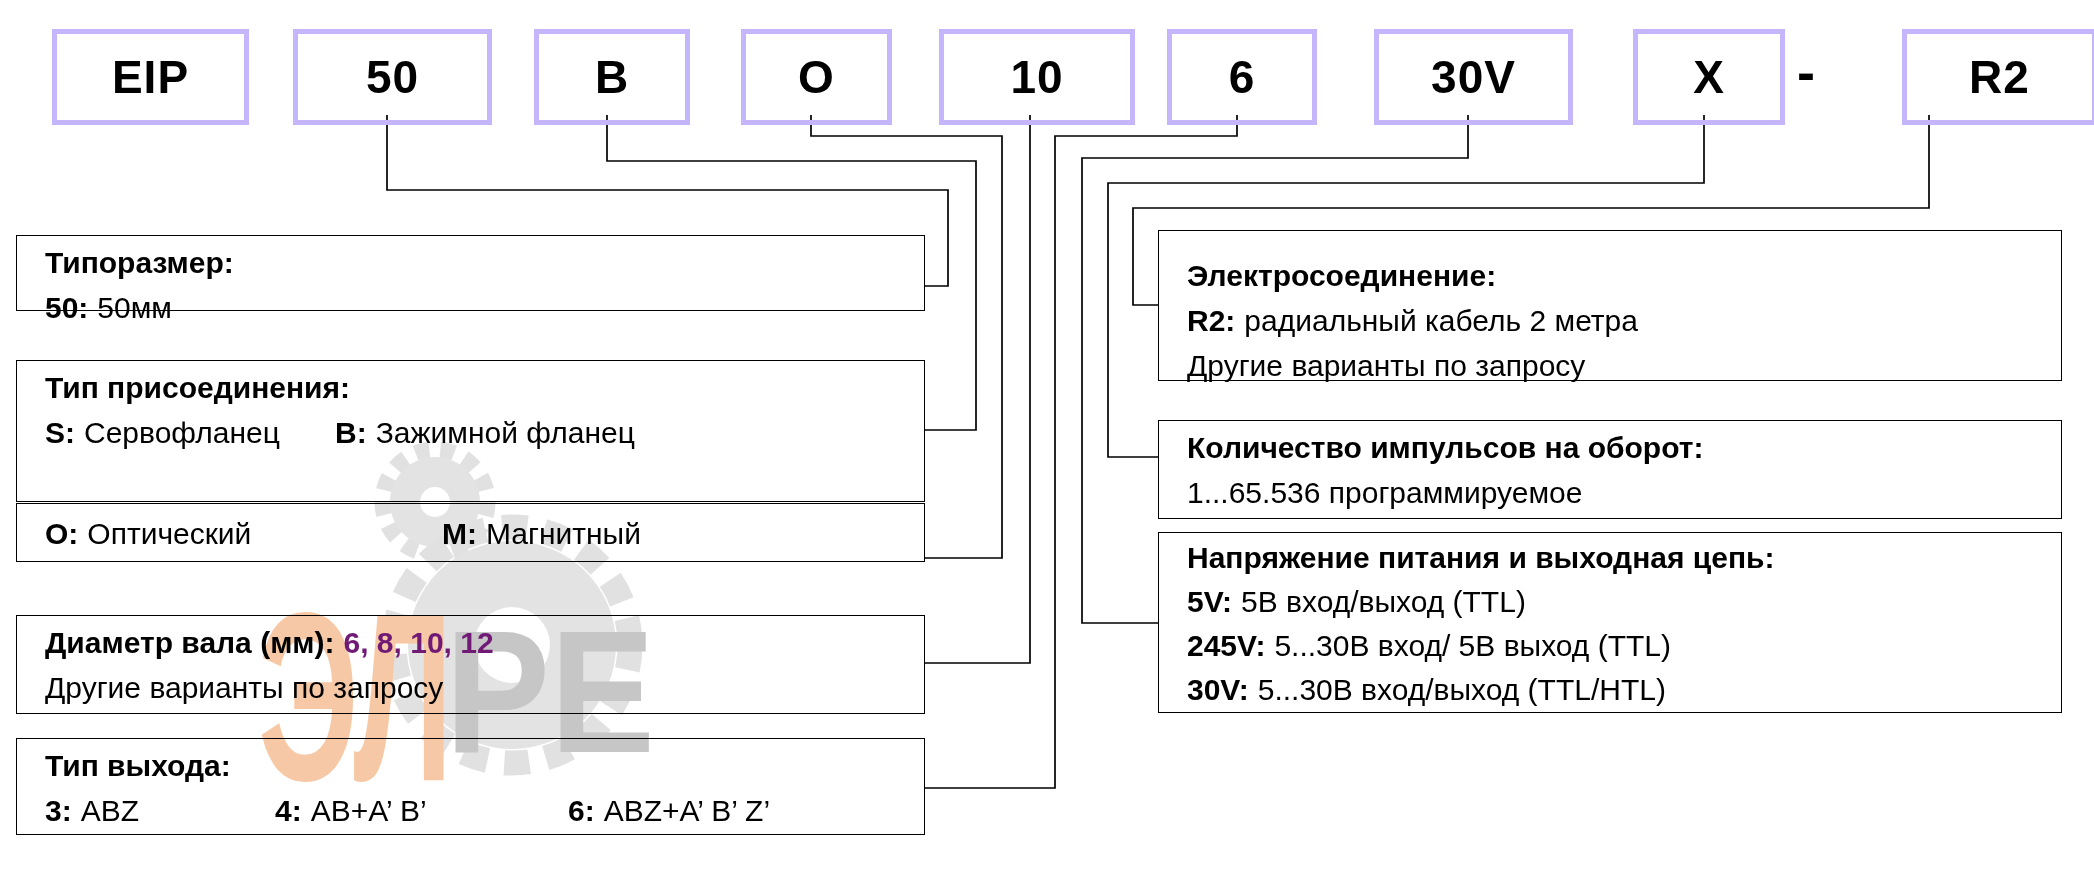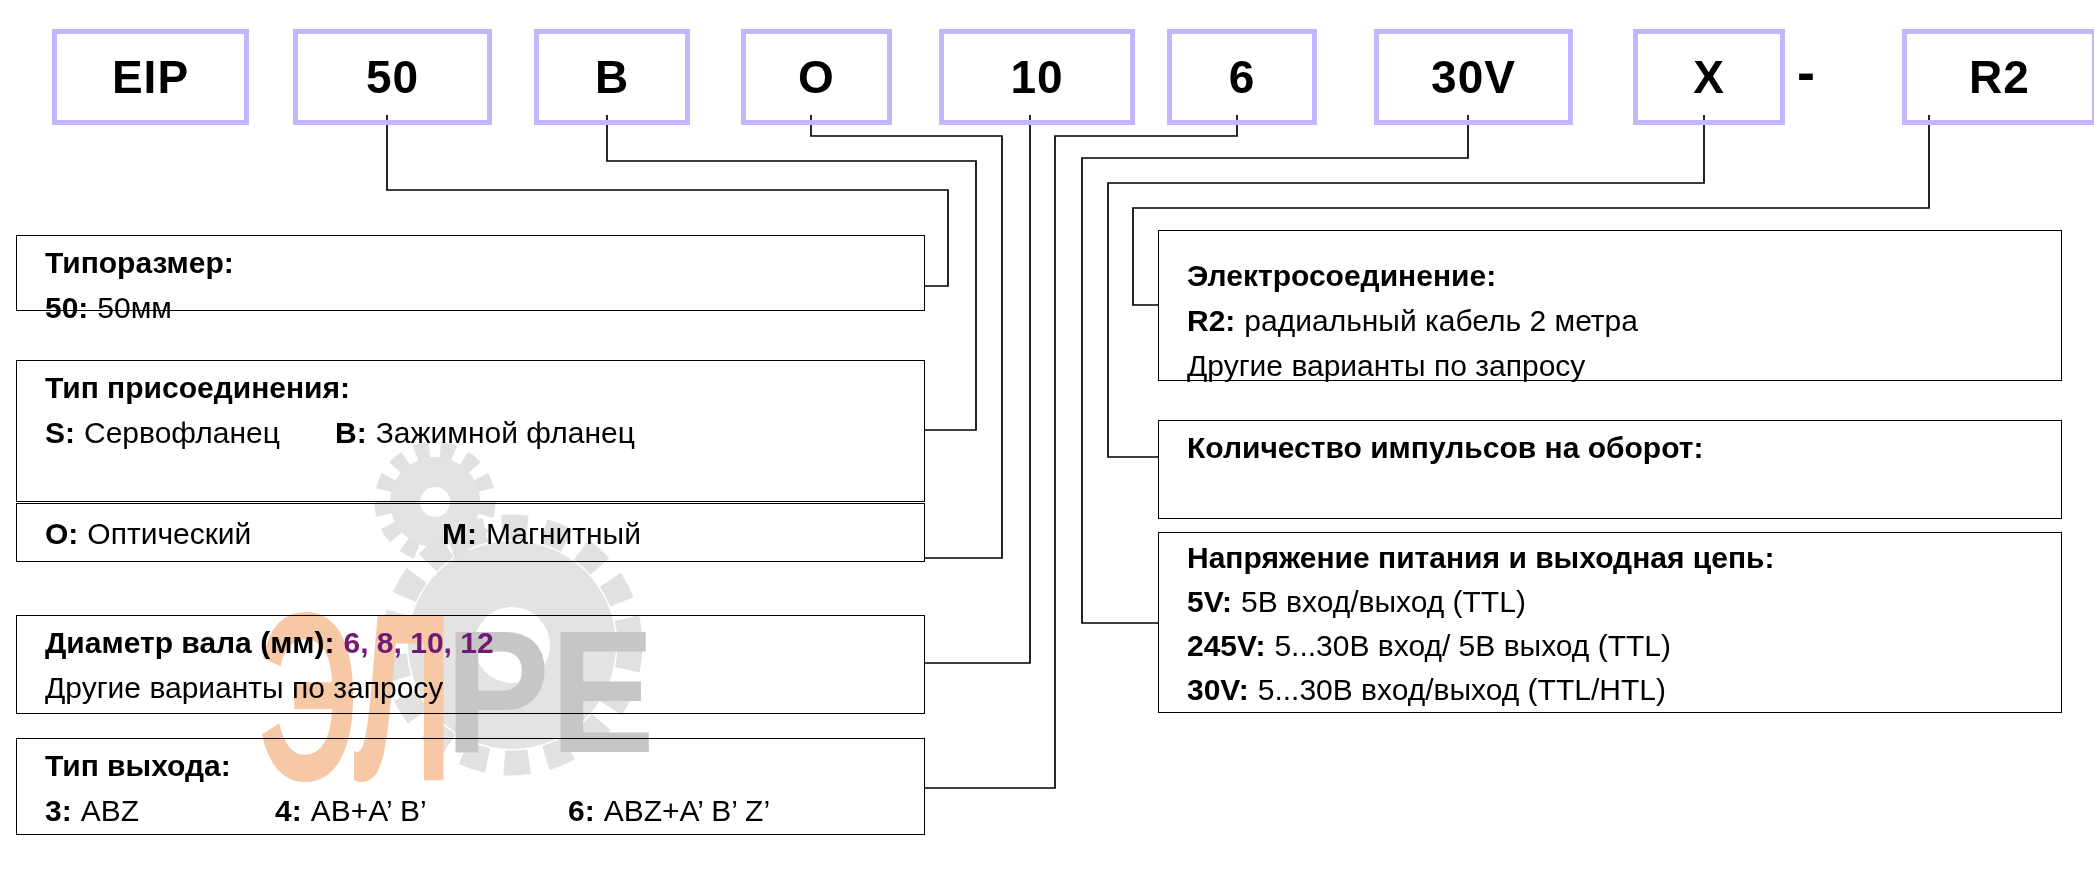--- a/index.html
+++ b/index.html
@@ -125,20 +125,21 @@
 <div class="infobox right" style="top:230px;height:151px;padding-top:22px;">
   <div class="row b">Электросоединение:</div>
   <div class="row">
     <span class="pfx">R2:</span><span>радиальный кабель 2 метра</span>
   </div>
   <div class="row">Другие варианты по запросу</div>
 </div>
 
 <div class="infobox right" style="top:408px;height:99px;margin-top:12px;">
   <div class="row b">Количество импульсов на оборот:</div>
+  <div class="row">1...65.536 программируемое</div>
 </div>
 
 <div class="infobox right" style="top:532px;height:181px;padding-top:3px;line-height:44px;">
   <div class="row b">Напряжение питания и выходная цепь:</div>
   <div class="row">
     <span class="pfx">5V:</span><span>5В вход/выход (TTL)</span>
   </div>
   <div class="row">
     <span class="pfx">245V:</span><span>5...30В вход/ 5В выход (TTL)</span>
   </div>

